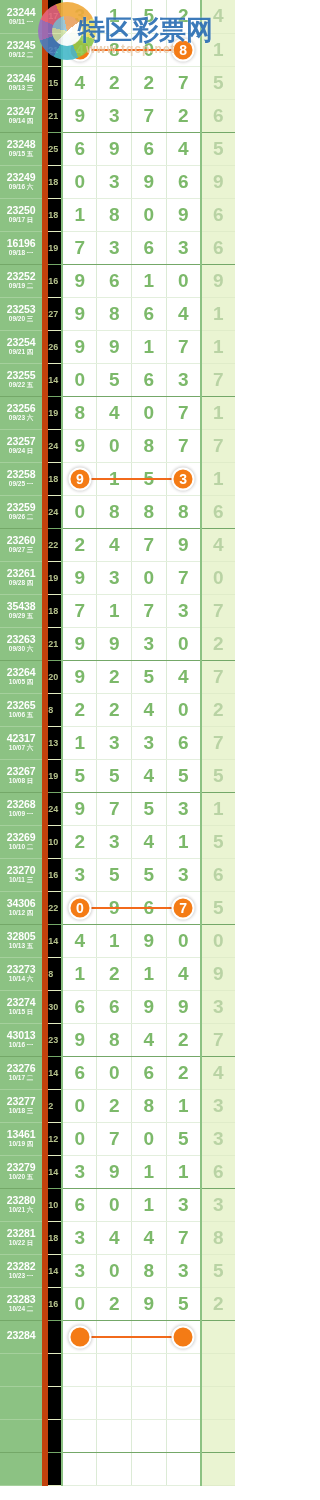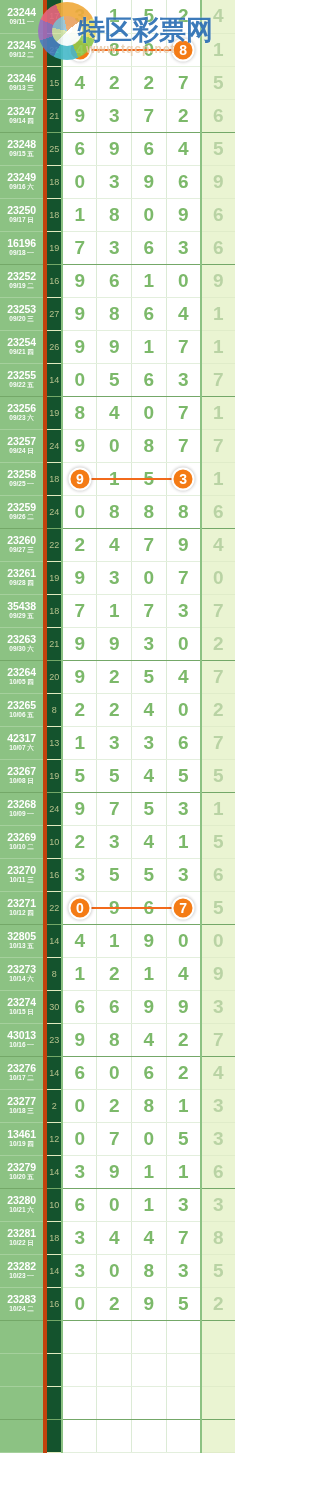--- a/index.html
+++ b/index.html
@@ -23,47 +23,46 @@
   col.c-tail  { width: 34px; }
 
   
   td.issue {
     background: #8cc283;
     color: #ffffff;
     text-align: center;
     vertical-align: middle;
     line-height: 1.05;
     border-bottom: 1px solid #a5d09c;
-    border-right: 4px solid #c2410c;
+    border-right: 6px solid #c2410c;
     padding: 0;
   }
   td.issue .no {
     display: block;
     font-size: 10.5px;
     font-weight: bold;
     letter-spacing: -0.1px;
   }
   td.issue .dt {
     display: block;
     font-size: 6.5px;
     font-weight: bold;
     margin-top: 1px;
     opacity: .95;
   }
 
   
   td.sum {
-    background: #14532d;
+    background: #000000;
     color: #b5c18c;
     font-size: 9px;
-    text-align: center;
     vertical-align: middle;
     border-bottom: 1px solid #e2ebc0;
     border-right: 2px solid #8cc283;
-    font-weight: normal;
+    font-weight: bold;
   }
 
   
   td.ball {
     background: #ffffff;
     color: #7cb96a;
     font-size: 19px;
     font-weight: bold;
     text-align: center;
     vertical-align: middle;
@@ -511,21 +510,21 @@
           </td>
           <td class="sum">16</td>
           <td class="ball">3</td>
           <td class="ball">5</td>
           <td class="ball">5</td>
           <td class="ball last">3</td>
           <td class="tail">6</td>
         </tr>
         <tr class="hl group-end">
           <td class="issue">
-            <span class="no">23271</span>
+            <span class="no">34306</span>
             <span class="dt">10/12 四</span>
           </td>
           <td class="sum">22</td>
           <td class="ball marked">0<span class="marker">0</span><span class="connector" style="width: 103.5px;"></span></td>
           <td class="ball">9</td>
           <td class="ball">6</td>
           <td class="ball last marked">7<span class="marker">7</span></td>
           <td class="tail">5</td>
         </tr>
         <tr>
@@ -664,20 +663,37 @@
           <td class="issue">
             <span class="no">23283</span>
             <span class="dt">10/24 二</span>
           </td>
           <td class="sum">16</td>
           <td class="ball">0</td>
           <td class="ball">2</td>
           <td class="ball">9</td>
           <td class="ball last">5</td>
           <td class="tail">2</td>
+        </tr>
+        <tr class="hl">
+          <td class="issue">
+            <span class="no">23284</span>
+            <span class="dt"></span>
+          </td>
+          <td class="sum"></td>
+          <td class="ball marked">
+            <span class="marker empty"></span>
+            <span class="connector" style="width: 103.5px;"></span>
+          </td>
+          <td class="ball"></td>
+          <td class="ball"></td>
+          <td class="ball last marked">
+            <span class="marker empty"></span>
+          </td>
+          <td class="tail"></td>
         </tr>
         <tr>
           <td class="issue">
             <span class="no"></span>
             <span class="dt"></span>
           </td>
           <td class="sum"></td>
           <td class="ball"></td>
           <td class="ball"></td>
           <td class="ball"></td>

